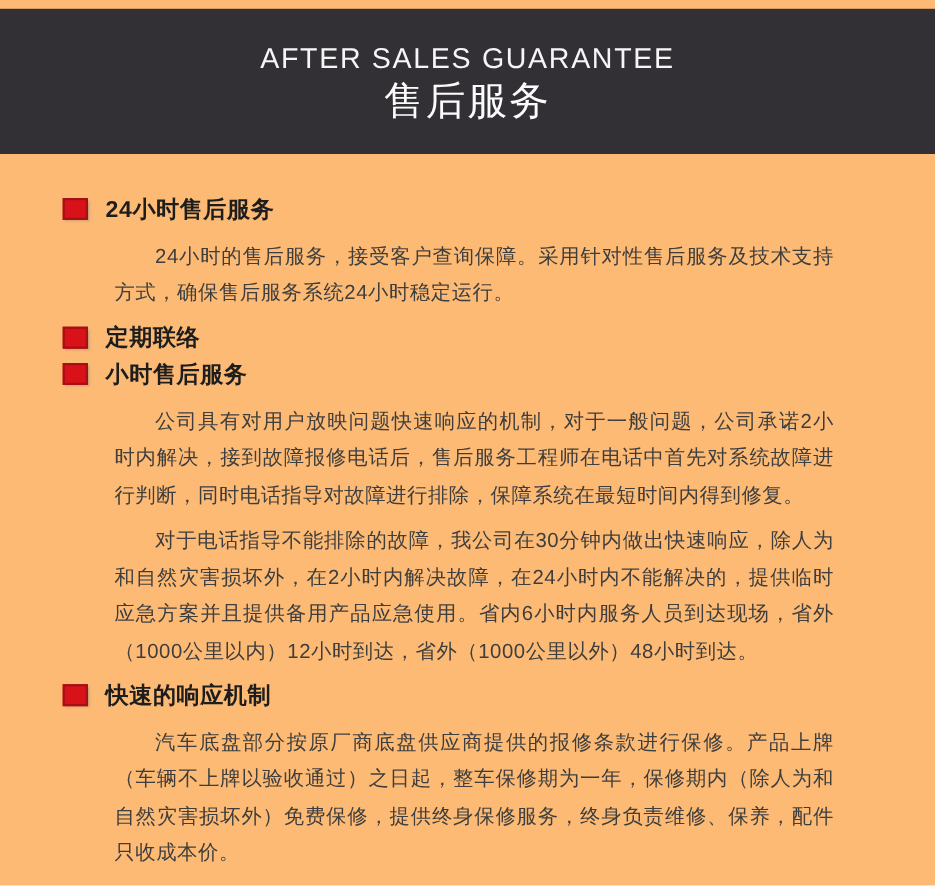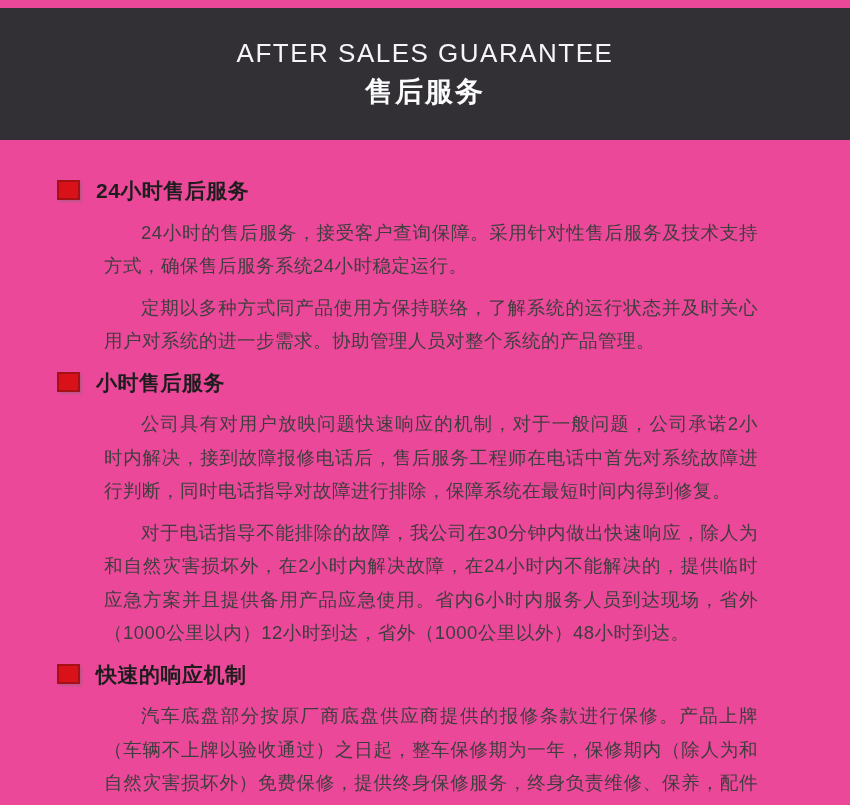--- a/index.html
+++ b/index.html
@@ -5,21 +5,21 @@
   html, body {
     margin: 0;
     padding: 0;
     background: #ffffff;
     font-family: "Liberation Sans", "DejaVu Sans", sans-serif;
   }
   .page {
     position: relative;
     width: 850px;
     height: 805px;
-    background: #ec4899;
+    background: #fdba74;
     overflow: hidden;
   }
   
   .banner {
     margin-top: 8px;
     height: 132px;
     background: var(--banner-bg, #323035);
     display: flex;
     flex-direction: column;
     align-items: center;
@@ -28,24 +28,24 @@
   }
   .banner-en {
     font-size: 26px;
     line-height: 32px;
     letter-spacing: 1.5px;
     font-weight: 400;
     color: #f5f4f6;
   }
   .banner-zh {
     margin-top: 4px;
-    font-size: 28px;
+    font-size: 36px;
     line-height: 38px;
     letter-spacing: 2px;
-    font-weight: 700;
+    font-weight: 400;
     color: #fbfbfb;
   }
   
   .content {
     padding: 34px 84px 28px 96px;
   }
   .sec-heading {
     position: relative;
     margin: 0;
     font-size: 21px;
@@ -89,21 +89,24 @@
 
     <section>
       <h2 class="sec-heading">
         <span class="bullet"></span>
         <span>24小时售后服务</span>
       </h2>
       <p class="para">24小时的售后服务，接受客户查询保障。采用针对性售后服务及技术支持方式，确保售后服务系统24小时稳定运行。</p>
     </section>
 
     <section>
-      <p class="para">定期以多种方式同产品使用方保持联络，了解系统的运行状态并及时关心用户对系统的进一步需求。协助管理人员对整个系统的产品管理。</p>
+      <h2 class="sec-heading">
+        <span class="bullet"></span>
+        <span>定期联络</span>
+      </h2>
     </section>
 
     <section>
       <h2 class="sec-heading">
         <span class="bullet"></span>
         <span>小时售后服务</span>
       </h2>
       <p class="para">公司具有对用户放映问题快速响应的机制，对于一般问题，公司承诺2小时内解决，接到故障报修电话后，售后服务工程师在电话中首先对系统故障进行判断，同时电话指导对故障进行排除，保障系统在最短时间内得到修复。</p>
       <p class="para">对于电话指导不能排除的故障，我公司在30分钟内做出快速响应，除人为和自然灾害损坏外，在2小时内解决故障，在24小时内不能解决的，提供临时应急方案并且提供备用产品应急使用。省内6小时内服务人员到达现场，省外（1000公里以内）12小时到达，省外（1000公里以外）48小时到达。</p>
     </section>

